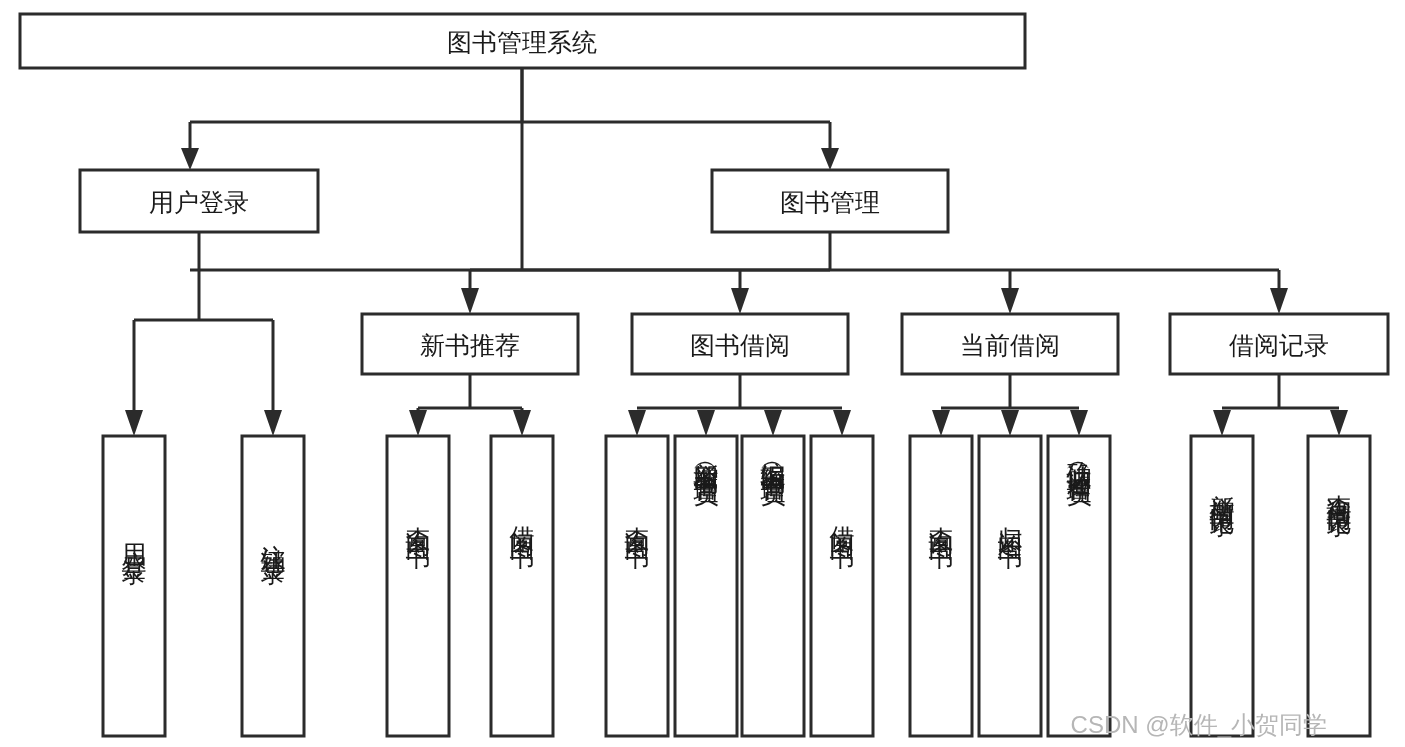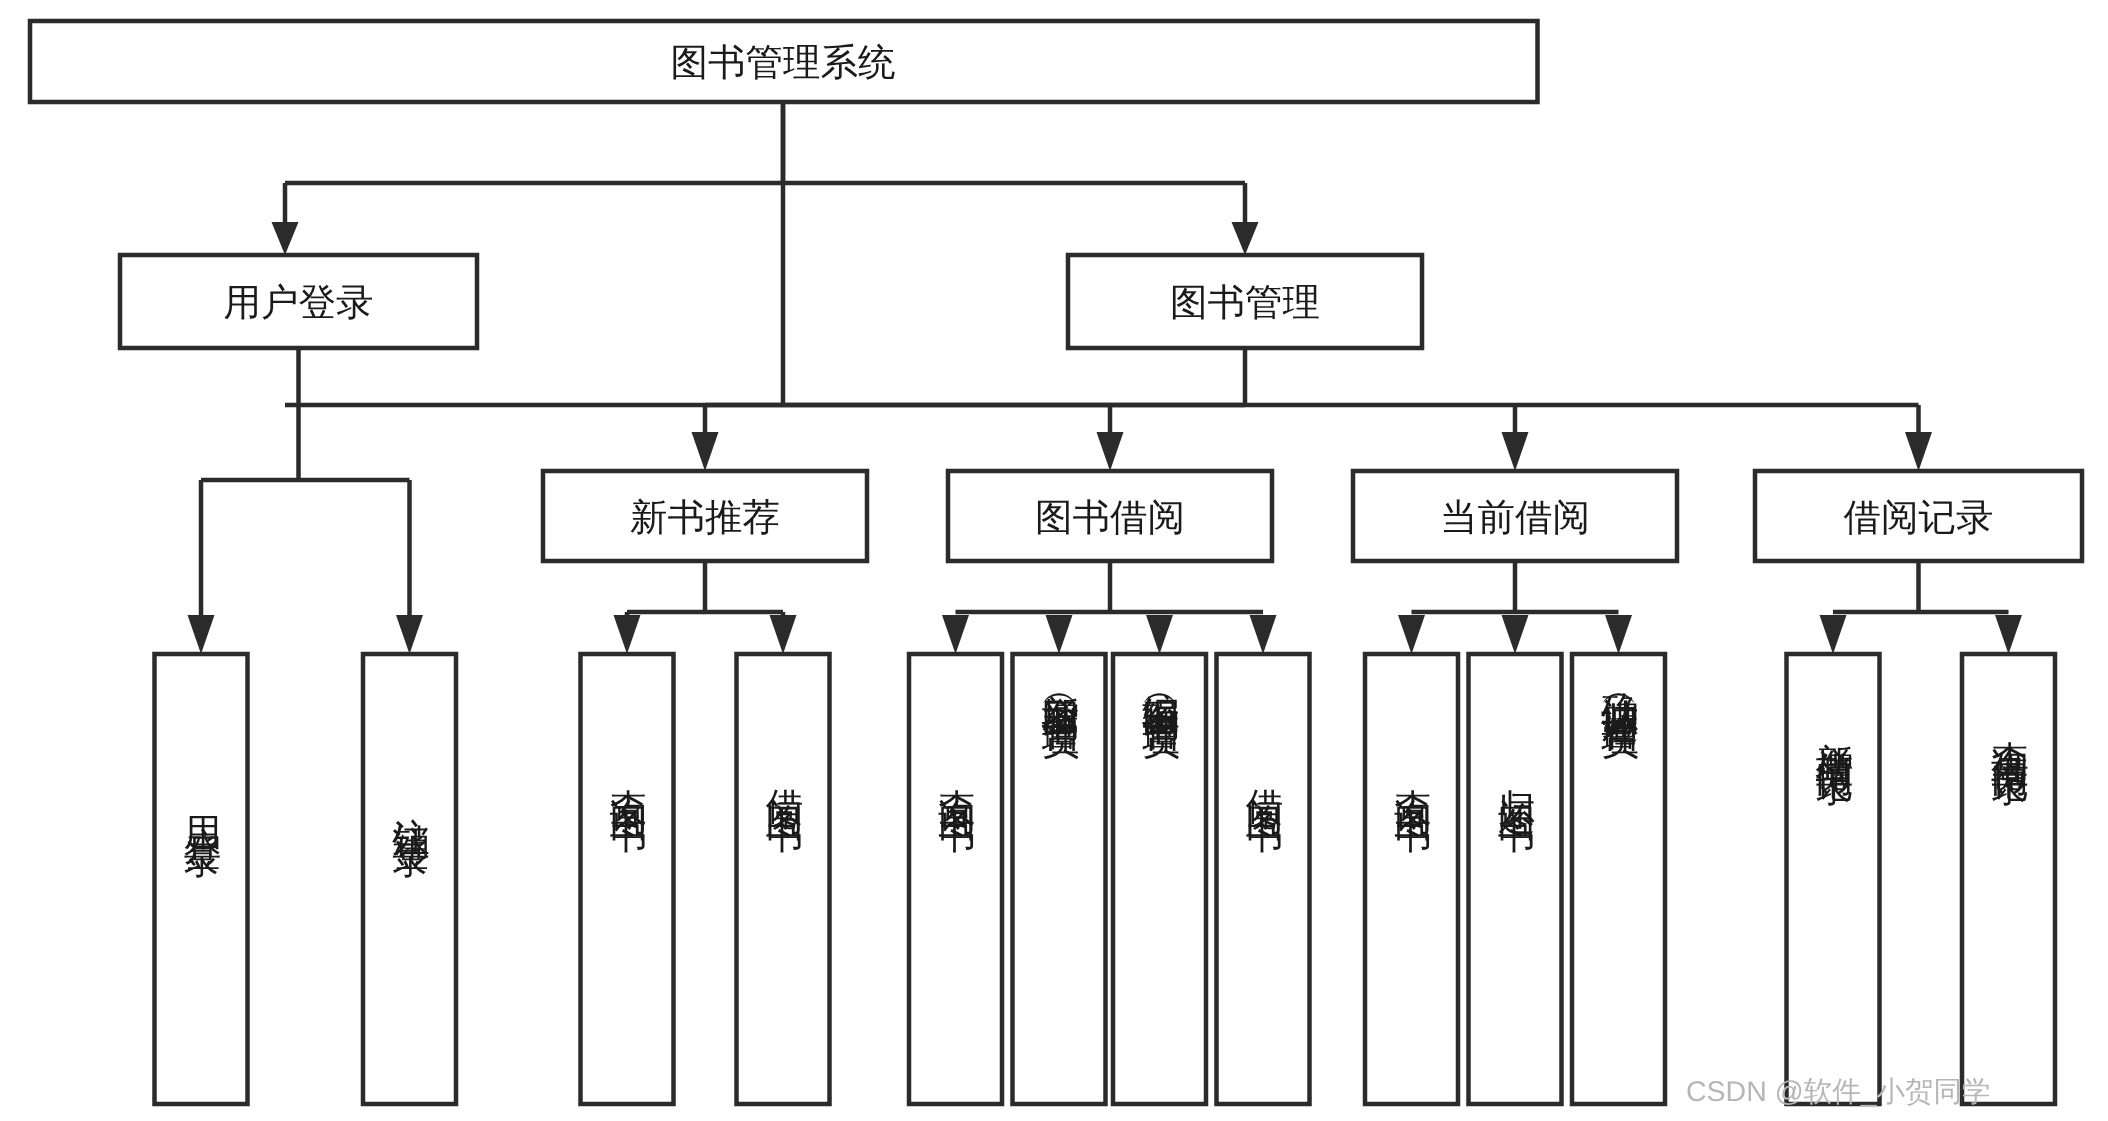--- a/index.html
+++ b/index.html
@@ -68,21 +68,21 @@
     line-height: 1.0;
     color: #1a1a1a;
     letter-spacing: 6px;
     white-space: nowrap;
   }
   .watermark {
     position: absolute;
     right: 10px;
     bottom: 6px;
     font-family: "Liberation Sans", "DejaVu Sans", sans-serif;
-    font-size: 19px;
+    font-size: 24px;
     color: #b6b6b6;
     white-space: nowrap;
     padding-left: 12px;
   }
 </style>
 </head>
 <body>
 
 <div id="diagram-root">
 

